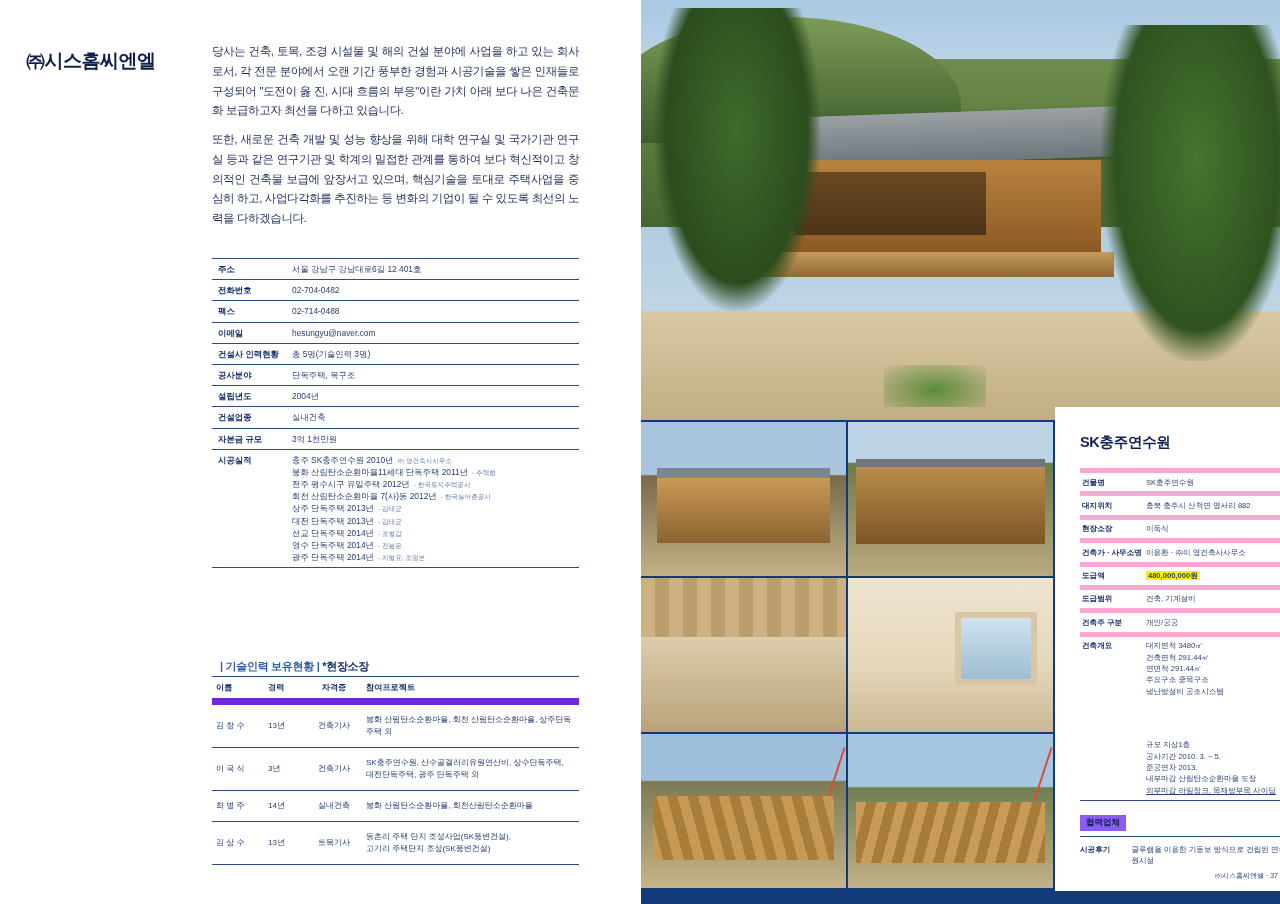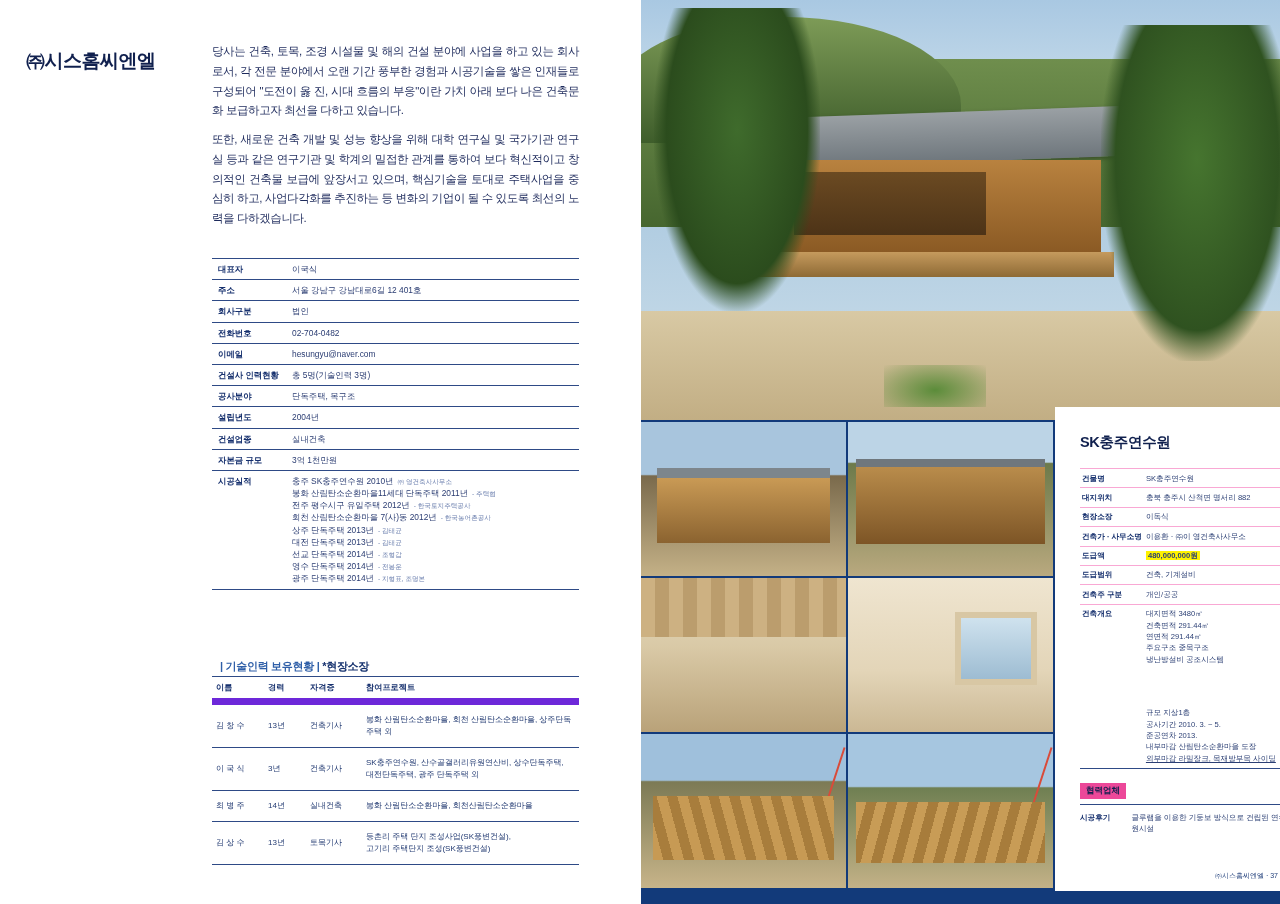--- a/index.html
+++ b/index.html
@@ -98,21 +98,21 @@
     text-align: left;
   }
   .staff-table td {
     border-bottom: 1px solid #2e4a86;
     padding: 9px 4px;
     vertical-align: middle;
     line-height: 1.5;
   }
   .staff-table .c-name { width: 52px; }
   .staff-table .c-exp  { width: 42px; }
-  .staff-table .c-lic  { width: 56px; }
+  .staff-table .c-lic  { width: 56px; text-align: center; }
 
   
   .right-page {
     width: 639px; height: 904px;
     background: #123a7a;
     position: relative;
   }
   .hero {
     position: absolute;
     left: 0; top: 0;
@@ -196,38 +196,38 @@
     letter-spacing: -0.3px;
   }
   .spec-table {
     width: 212px;
     margin: 16px 0 0 13px;
     border-collapse: collapse;
     font-size: 7.6px;
     color: #1f3468;
   }
   .spec-table td {
-    border-top: 1px solid #f9a8d4;
+    border-top: 5px solid #f9a8d4;
     padding: 3.5px 2px;
     vertical-align: top;
     line-height: 1.5;
   }
   .spec-table tr:last-child td { border-bottom: 1px solid #2e4a86; }
   .spec-table td.k {
     width: 56px;
     font-weight: bold;
     color: #16306e;
     white-space: nowrap;
   }
   .spec-table td.v { color: #2b3f74; }
   .hl { background: #fff200; padding: 0 2px; font-weight: bold; }
   .partner-title {
     margin: 14px 0 0 13px;
     display: inline-block;
-    background: #ec4899;
+    background: #8b5cf6;
     color: #10204e;
     font-size: 8.5px;
     font-weight: bold;
     padding: 2px 6px;
   }
   .partner-rule {
     width: 212px; margin: 5px 0 0 13px;
     border-top: 1px solid #2e4a86;
   }
   .after-block {
@@ -253,34 +253,30 @@
     <div class="company-name">㈜시스홈씨엔엘</div>
 
     <div class="intro">
       <p>당사는 건축, 토목, 조경 시설물 및 해의 건설 분야에 사업을 하고 있는 회사로서, 각 전문 분야에서 오랜 기간 풍부한 경험과 시공기술을 쌓은 인재들로 구성되어 "도전이 옳 진, 시대 흐름의 부응"이란 가치 아래 보다 나은 건축문화 보급하고자 최선을 다하고 있습니다.</p>
       <p>또한, 새로운 건축 개발 및 성능 향상을 위해 대학 연구실 및 국가기관 연구실 등과 같은 연구기관 및 학계의 밀접한 관계를 통하여 보다 혁신적이고 창의적인 건축물 보급에 앞장서고 있으며, 핵심기술을 토대로 주택사업을 중심히 하고, 사업다각화를 추진하는 등 변화의 기업이 될 수 있도록 최선의 노력을 다하겠습니다.</p>
     </div>
 
     <table class="info-table">
       <tbody id="info-body">
           <tr>
-            <td class="k">대표자</td>
-            <td class="v">이국식</td>
-          </tr>
-          <tr>
             <td class="k">주소</td>
             <td class="v">서울 강남구 강남대로6길 12 401호</td>
           </tr>
           <tr>
-            <td class="k">회사구분</td>
-            <td class="v">법인</td>
-          </tr>
-          <tr>
             <td class="k">전화번호</td>
             <td class="v">02-704-0482</td>
+          </tr>
+          <tr>
+            <td class="k">팩스</td>
+            <td class="v">02-714-0488</td>
           </tr>
           <tr>
             <td class="k">이메일</td>
             <td class="v">hesungyu@naver.com</td>
           </tr>
           <tr>
             <td class="k">건설사 인력현황</td>
             <td class="v">총 5명(기술인력 3명)</td>
           </tr>
           <tr>

